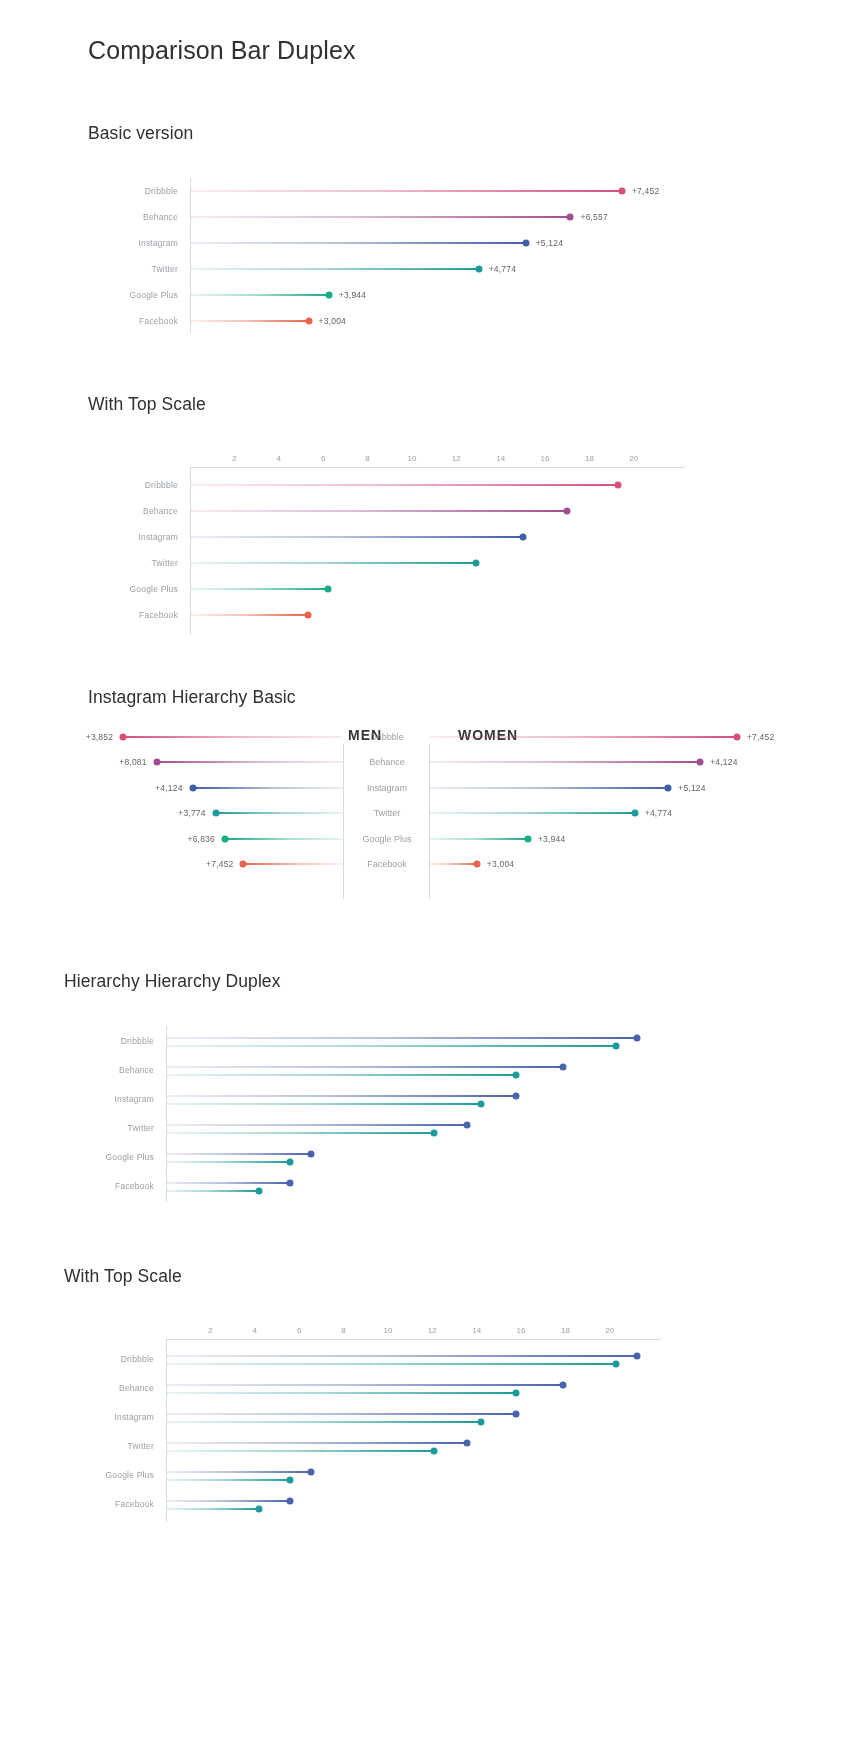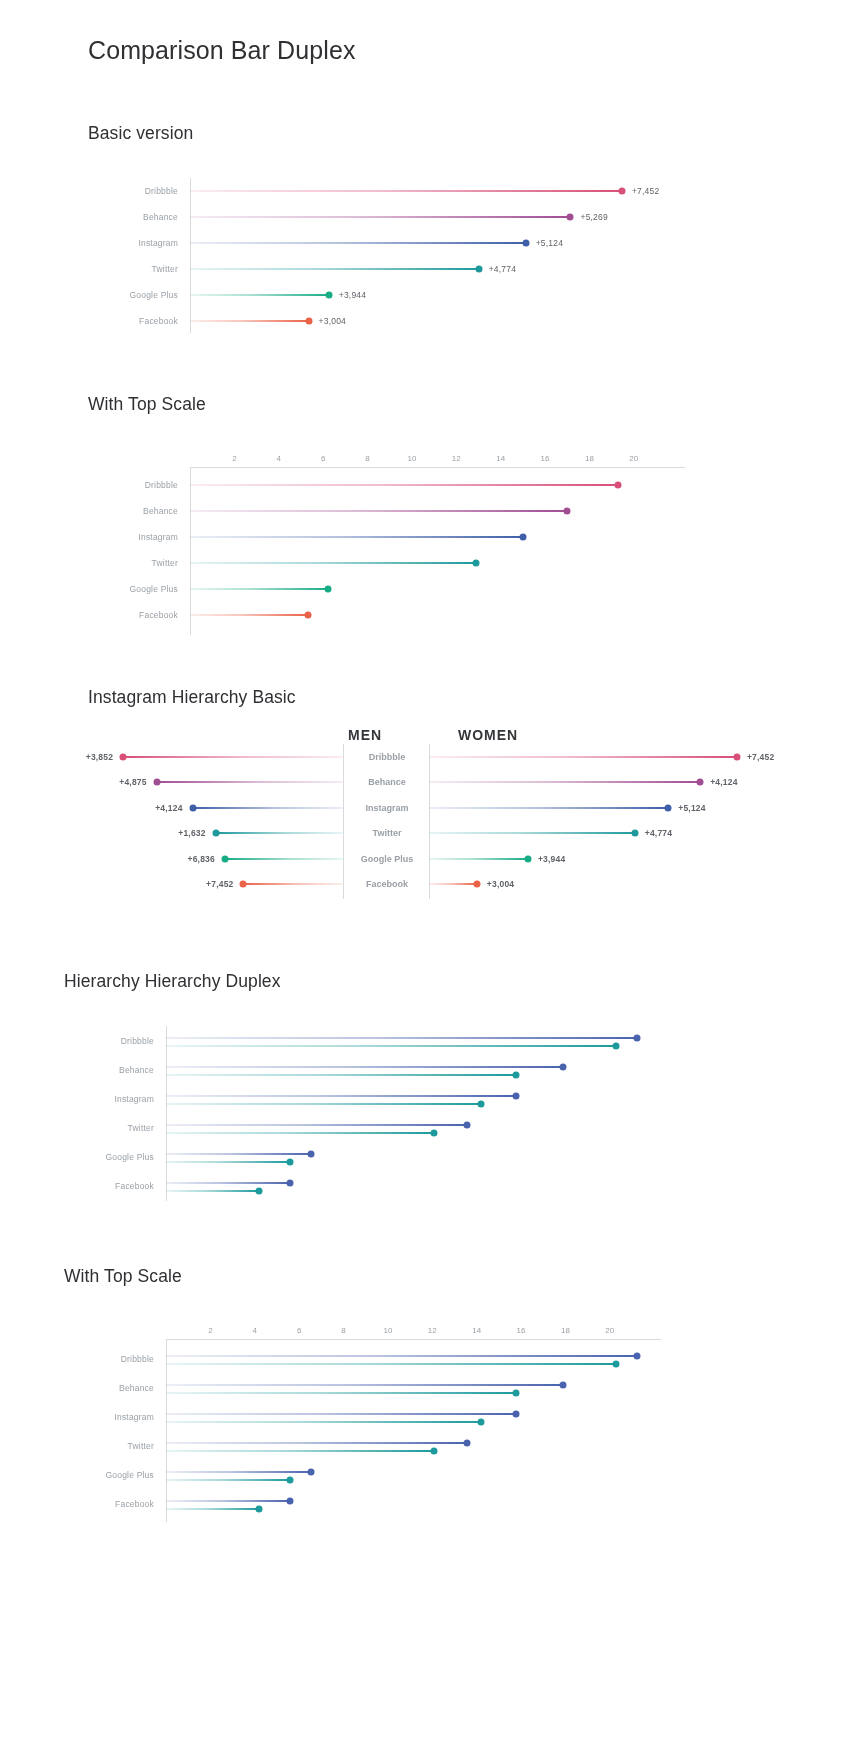--- a/index.html
+++ b/index.html
@@ -143,21 +143,21 @@
       <div class="row" style="height: 26px;">
         <div class="row-label">Dribbble</div>
         <div class="bar" style="width: 431.952px; background: linear-gradient(to right, rgba(216, 79, 119, 0.1) 0%, rgba(216, 79, 119, 0.38) 45%, rgb(216, 79, 119) 100%);"></div>
         <div class="dot" style="left: 431.952px; background: rgb(216, 79, 119);"></div>
         <div class="val" style="left: 431.952px;">+7,452</div>
       </div>
       <div class="row" style="height: 26px;">
         <div class="row-label">Behance</div>
         <div class="bar" style="width: 380.476px; background: linear-gradient(to right, rgba(161, 77, 146, 0.1) 0%, rgba(161, 77, 146, 0.38) 45%, rgb(161, 77, 146) 100%);"></div>
         <div class="dot" style="left: 380.476px; background: rgb(161, 77, 146);"></div>
-        <div class="val" style="left: 380.476px;">+5,269</div>
+        <div class="val" style="left: 380.476px;">+6,557</div>
       </div>
       <div class="row" style="height: 26px;">
         <div class="row-label">Instagram</div>
         <div class="bar" style="width: 335.714px; background: linear-gradient(to right, rgba(63, 95, 168, 0.1) 0%, rgba(63, 95, 168, 0.38) 45%, rgb(63, 95, 168) 100%);"></div>
         <div class="dot" style="left: 335.714px; background: rgb(63, 95, 168);"></div>
         <div class="val" style="left: 335.714px;">+5,124</div>
       </div>
       <div class="row" style="height: 26px;">
         <div class="row-label">Twitter</div>
         <div class="bar" style="width: 288.714px; background: linear-gradient(to right, rgba(30, 154, 156, 0.1) 0%, rgba(30, 154, 156, 0.38) 45%, rgb(30, 154, 156) 100%);"></div>
@@ -230,52 +230,52 @@
     </div>
 </div>
 
 <div class="section-title" style="left:88px; top:687px;">Instagram Hierarchy Basic</div>
 
 <div class="chart" id="chart-hb" style="left:100px; top:724px; width:664px; height:175px;">
   <div class="h-head" style="left:220px; top:3px;">MEN</div>
   <div class="h-head" style="left:330px; top:3px;">WOMEN</div>
   <div class="axis-v" style="left:243px; top:20px;"></div>
   <div class="axis-v" style="left:329px; top:20px;"></div>
-  <div class="rows" id="rows-hb" style="margin-top:20px; position:relative;font-weight:bold;">
+  <div class="rows" id="rows-hb" style="position:relative;">
       <div class="row" style="height: 25.5px;">
         <div class="bar" style="left: 23.1429px; width: 219.857px; background: linear-gradient(to left, rgba(216, 79, 119, 0.1) 0%, rgba(216, 79, 119, 0.38) 45%, rgb(216, 79, 119) 100%);"></div>
         <div class="dot" style="left: 23.1429px; background: rgb(216, 79, 119);"></div>
         <div class="val" style="left: -34.8571px; margin-left: 0px; width: 48px; text-align: right;">+3,852</div>
         <div class="h-label" style="left: 252px; width: 70px;">Dribbble</div>
         <div class="bar" style="left: 329px; width: 307.881px; background: linear-gradient(to right, rgba(216, 79, 119, 0.1) 0%, rgba(216, 79, 119, 0.38) 45%, rgb(216, 79, 119) 100%);"></div>
         <div class="dot" style="left: 636.881px; background: rgb(216, 79, 119);"></div>
         <div class="val" style="left: 636.881px;">+7,452</div>
       </div>
       <div class="row" style="height: 25.5px;">
         <div class="bar" style="left: 56.7px; width: 186.3px; background: linear-gradient(to left, rgba(161, 77, 146, 0.1) 0%, rgba(161, 77, 146, 0.38) 45%, rgb(161, 77, 146) 100%);"></div>
         <div class="dot" style="left: 56.7px; background: rgb(161, 77, 146);"></div>
-        <div class="val" style="left: -1.3px; margin-left: 0px; width: 48px; text-align: right;">+4,875</div>
+        <div class="val" style="left: -1.3px; margin-left: 0px; width: 48px; text-align: right;">+8,081</div>
         <div class="h-label" style="left: 252px; width: 70px;">Behance</div>
         <div class="bar" style="left: 329px; width: 271.19px; background: linear-gradient(to right, rgba(161, 77, 146, 0.1) 0%, rgba(161, 77, 146, 0.38) 45%, rgb(161, 77, 146) 100%);"></div>
         <div class="dot" style="left: 600.19px; background: rgb(161, 77, 146);"></div>
         <div class="val" style="left: 600.19px;">+4,124</div>
       </div>
       <div class="row" style="height: 25.5px;">
         <div class="bar" style="left: 92.5714px; width: 150.429px; background: linear-gradient(to left, rgba(63, 95, 168, 0.1) 0%, rgba(63, 95, 168, 0.38) 45%, rgb(63, 95, 168) 100%);"></div>
         <div class="dot" style="left: 92.5714px; background: rgb(63, 95, 168);"></div>
         <div class="val" style="left: 34.5714px; margin-left: 0px; width: 48px; text-align: right;">+4,124</div>
         <div class="h-label" style="left: 252px; width: 70px;">Instagram</div>
         <div class="bar" style="left: 329px; width: 239.286px; background: linear-gradient(to right, rgba(63, 95, 168, 0.1) 0%, rgba(63, 95, 168, 0.38) 45%, rgb(63, 95, 168) 100%);"></div>
         <div class="dot" style="left: 568.286px; background: rgb(63, 95, 168);"></div>
         <div class="val" style="left: 568.286px;">+5,124</div>
       </div>
       <div class="row" style="height: 25.5px;">
         <div class="bar" style="left: 115.714px; width: 127.286px; background: linear-gradient(to left, rgba(30, 154, 156, 0.1) 0%, rgba(30, 154, 156, 0.38) 45%, rgb(30, 154, 156) 100%);"></div>
         <div class="dot" style="left: 115.714px; background: rgb(30, 154, 156);"></div>
-        <div class="val" style="left: 57.7143px; margin-left: 0px; width: 48px; text-align: right;">+1,632</div>
+        <div class="val" style="left: 57.7143px; margin-left: 0px; width: 48px; text-align: right;">+3,774</div>
         <div class="h-label" style="left: 252px; width: 70px;">Twitter</div>
         <div class="bar" style="left: 329px; width: 205.786px; background: linear-gradient(to right, rgba(30, 154, 156, 0.1) 0%, rgba(30, 154, 156, 0.38) 45%, rgb(30, 154, 156) 100%);"></div>
         <div class="dot" style="left: 534.786px; background: rgb(30, 154, 156);"></div>
         <div class="val" style="left: 534.786px;">+4,774</div>
       </div>
       <div class="row" style="height: 25.5px;">
         <div class="bar" style="left: 124.971px; width: 118.029px; background: linear-gradient(to left, rgba(24, 172, 134, 0.1) 0%, rgba(24, 172, 134, 0.38) 45%, rgb(24, 172, 134) 100%);"></div>
         <div class="dot" style="left: 124.971px; background: rgb(24, 172, 134);"></div>
         <div class="val" style="left: 66.9714px; margin-left: 0px; width: 48px; text-align: right;">+6,836</div>
         <div class="h-label" style="left: 252px; width: 70px;">Google Plus</div>

